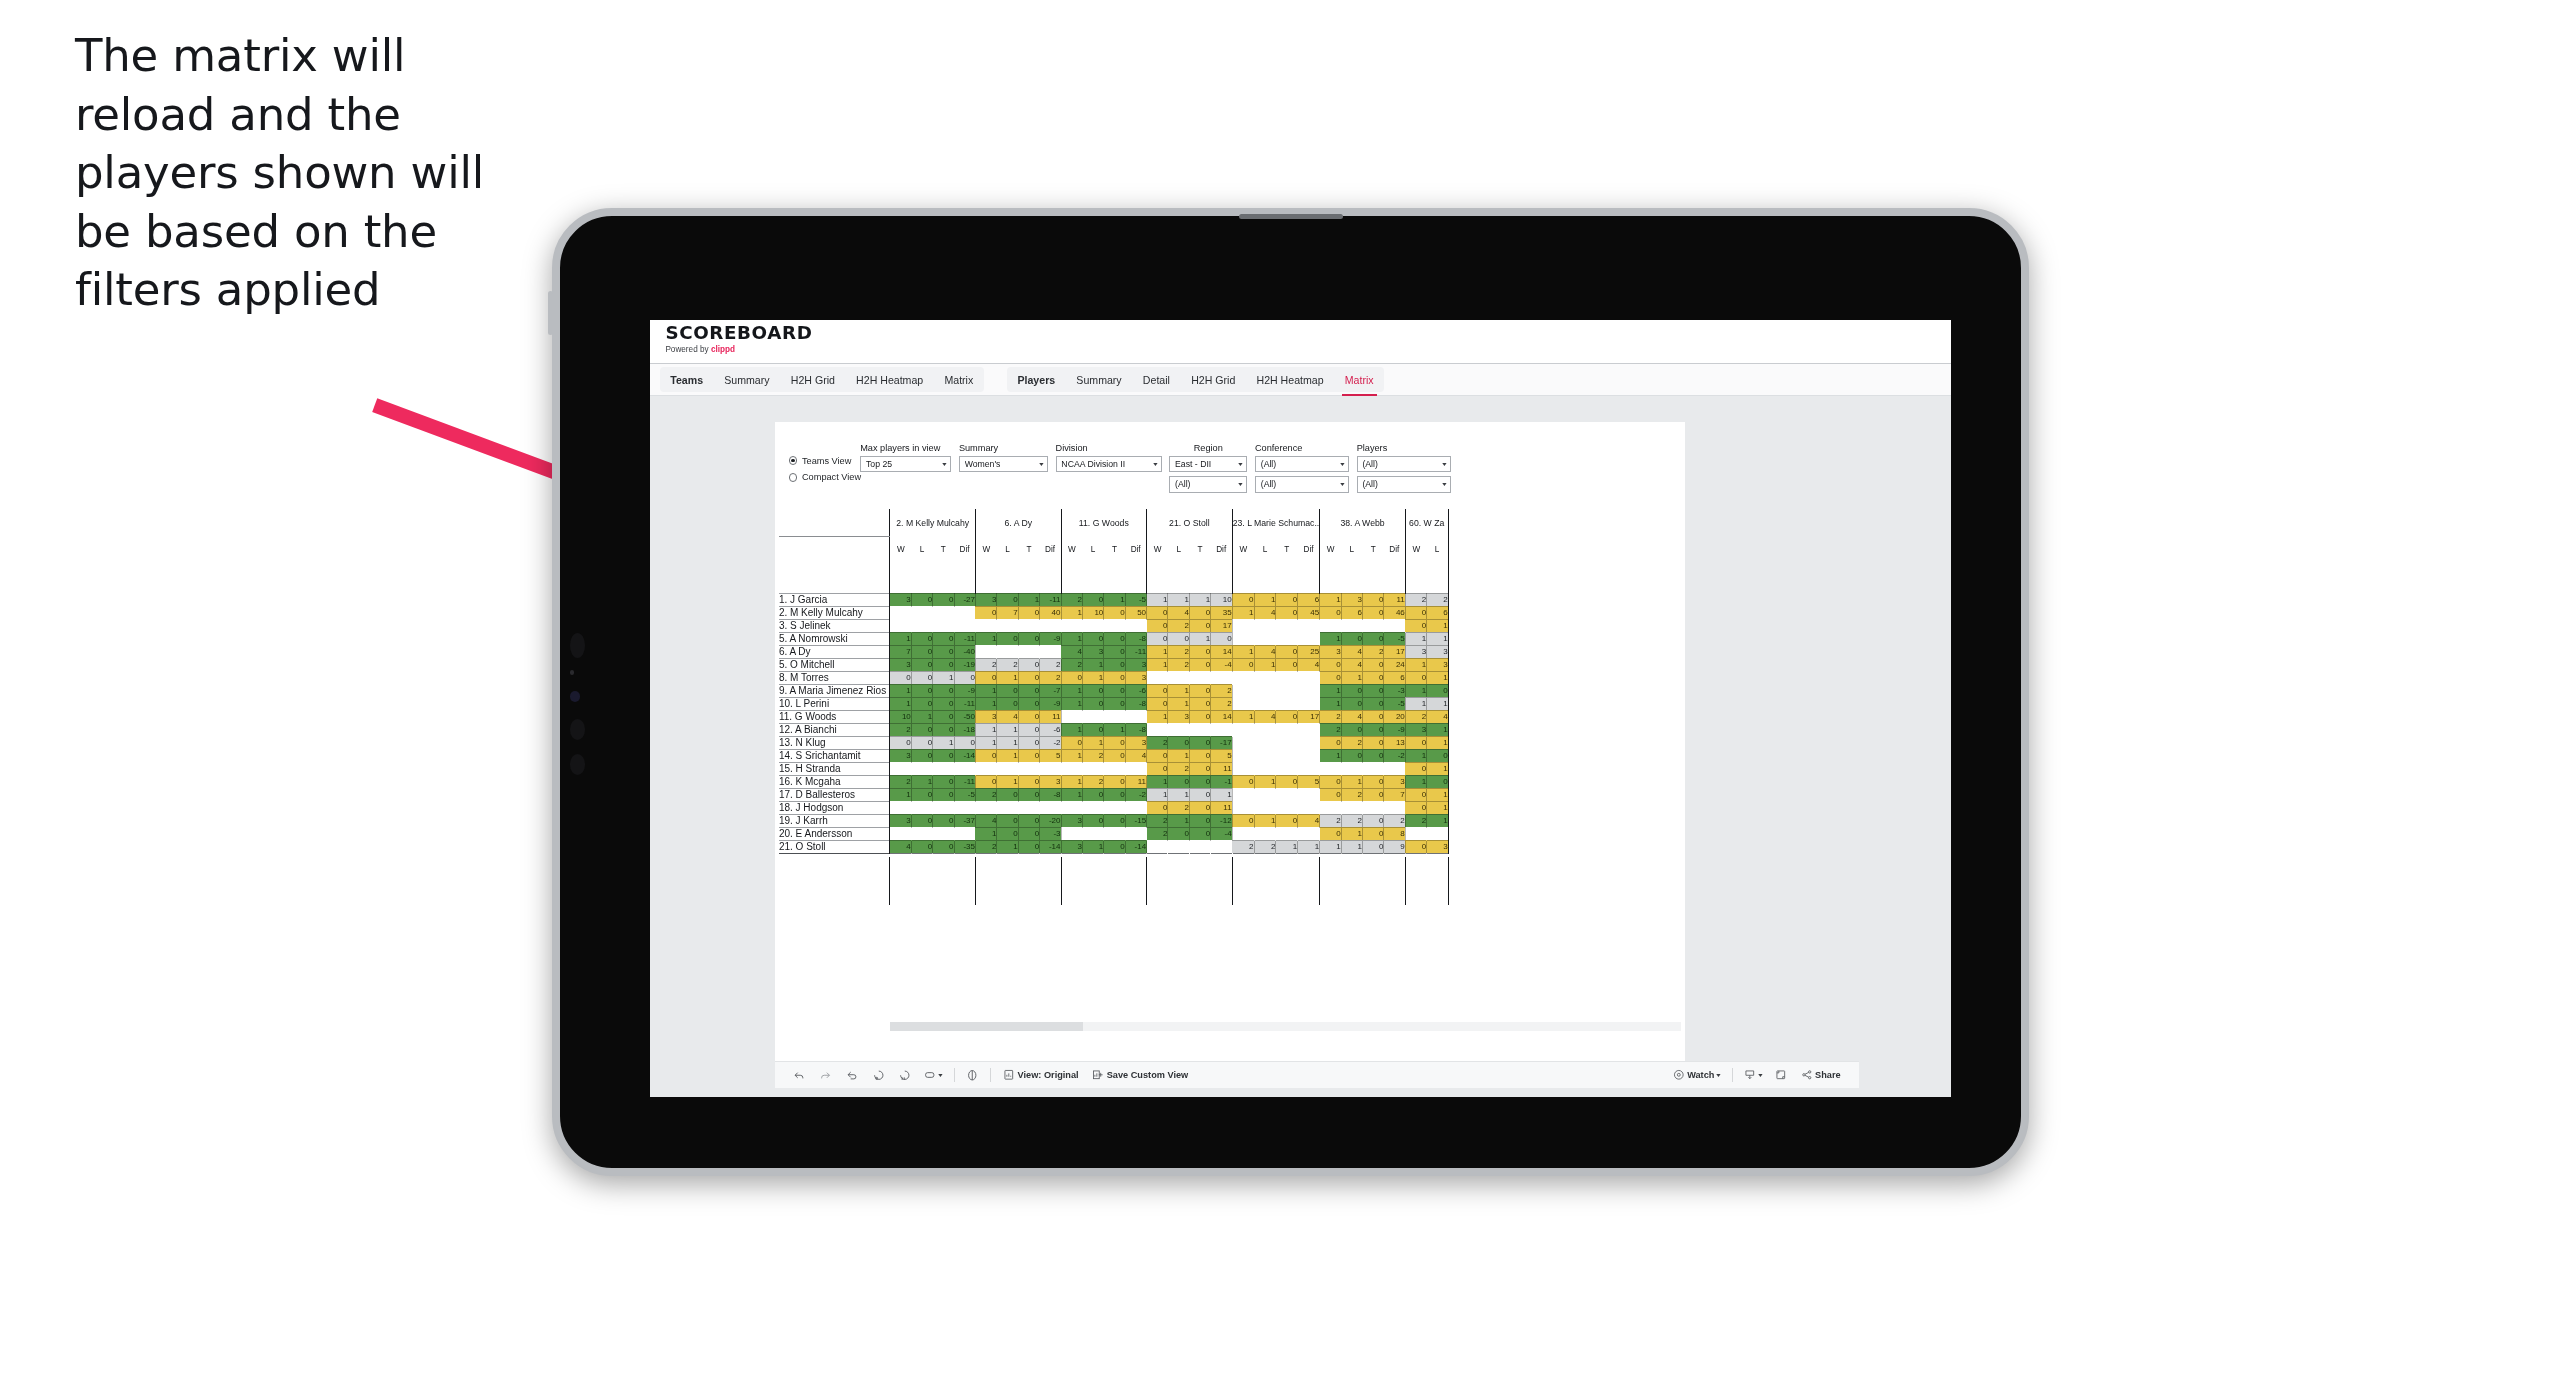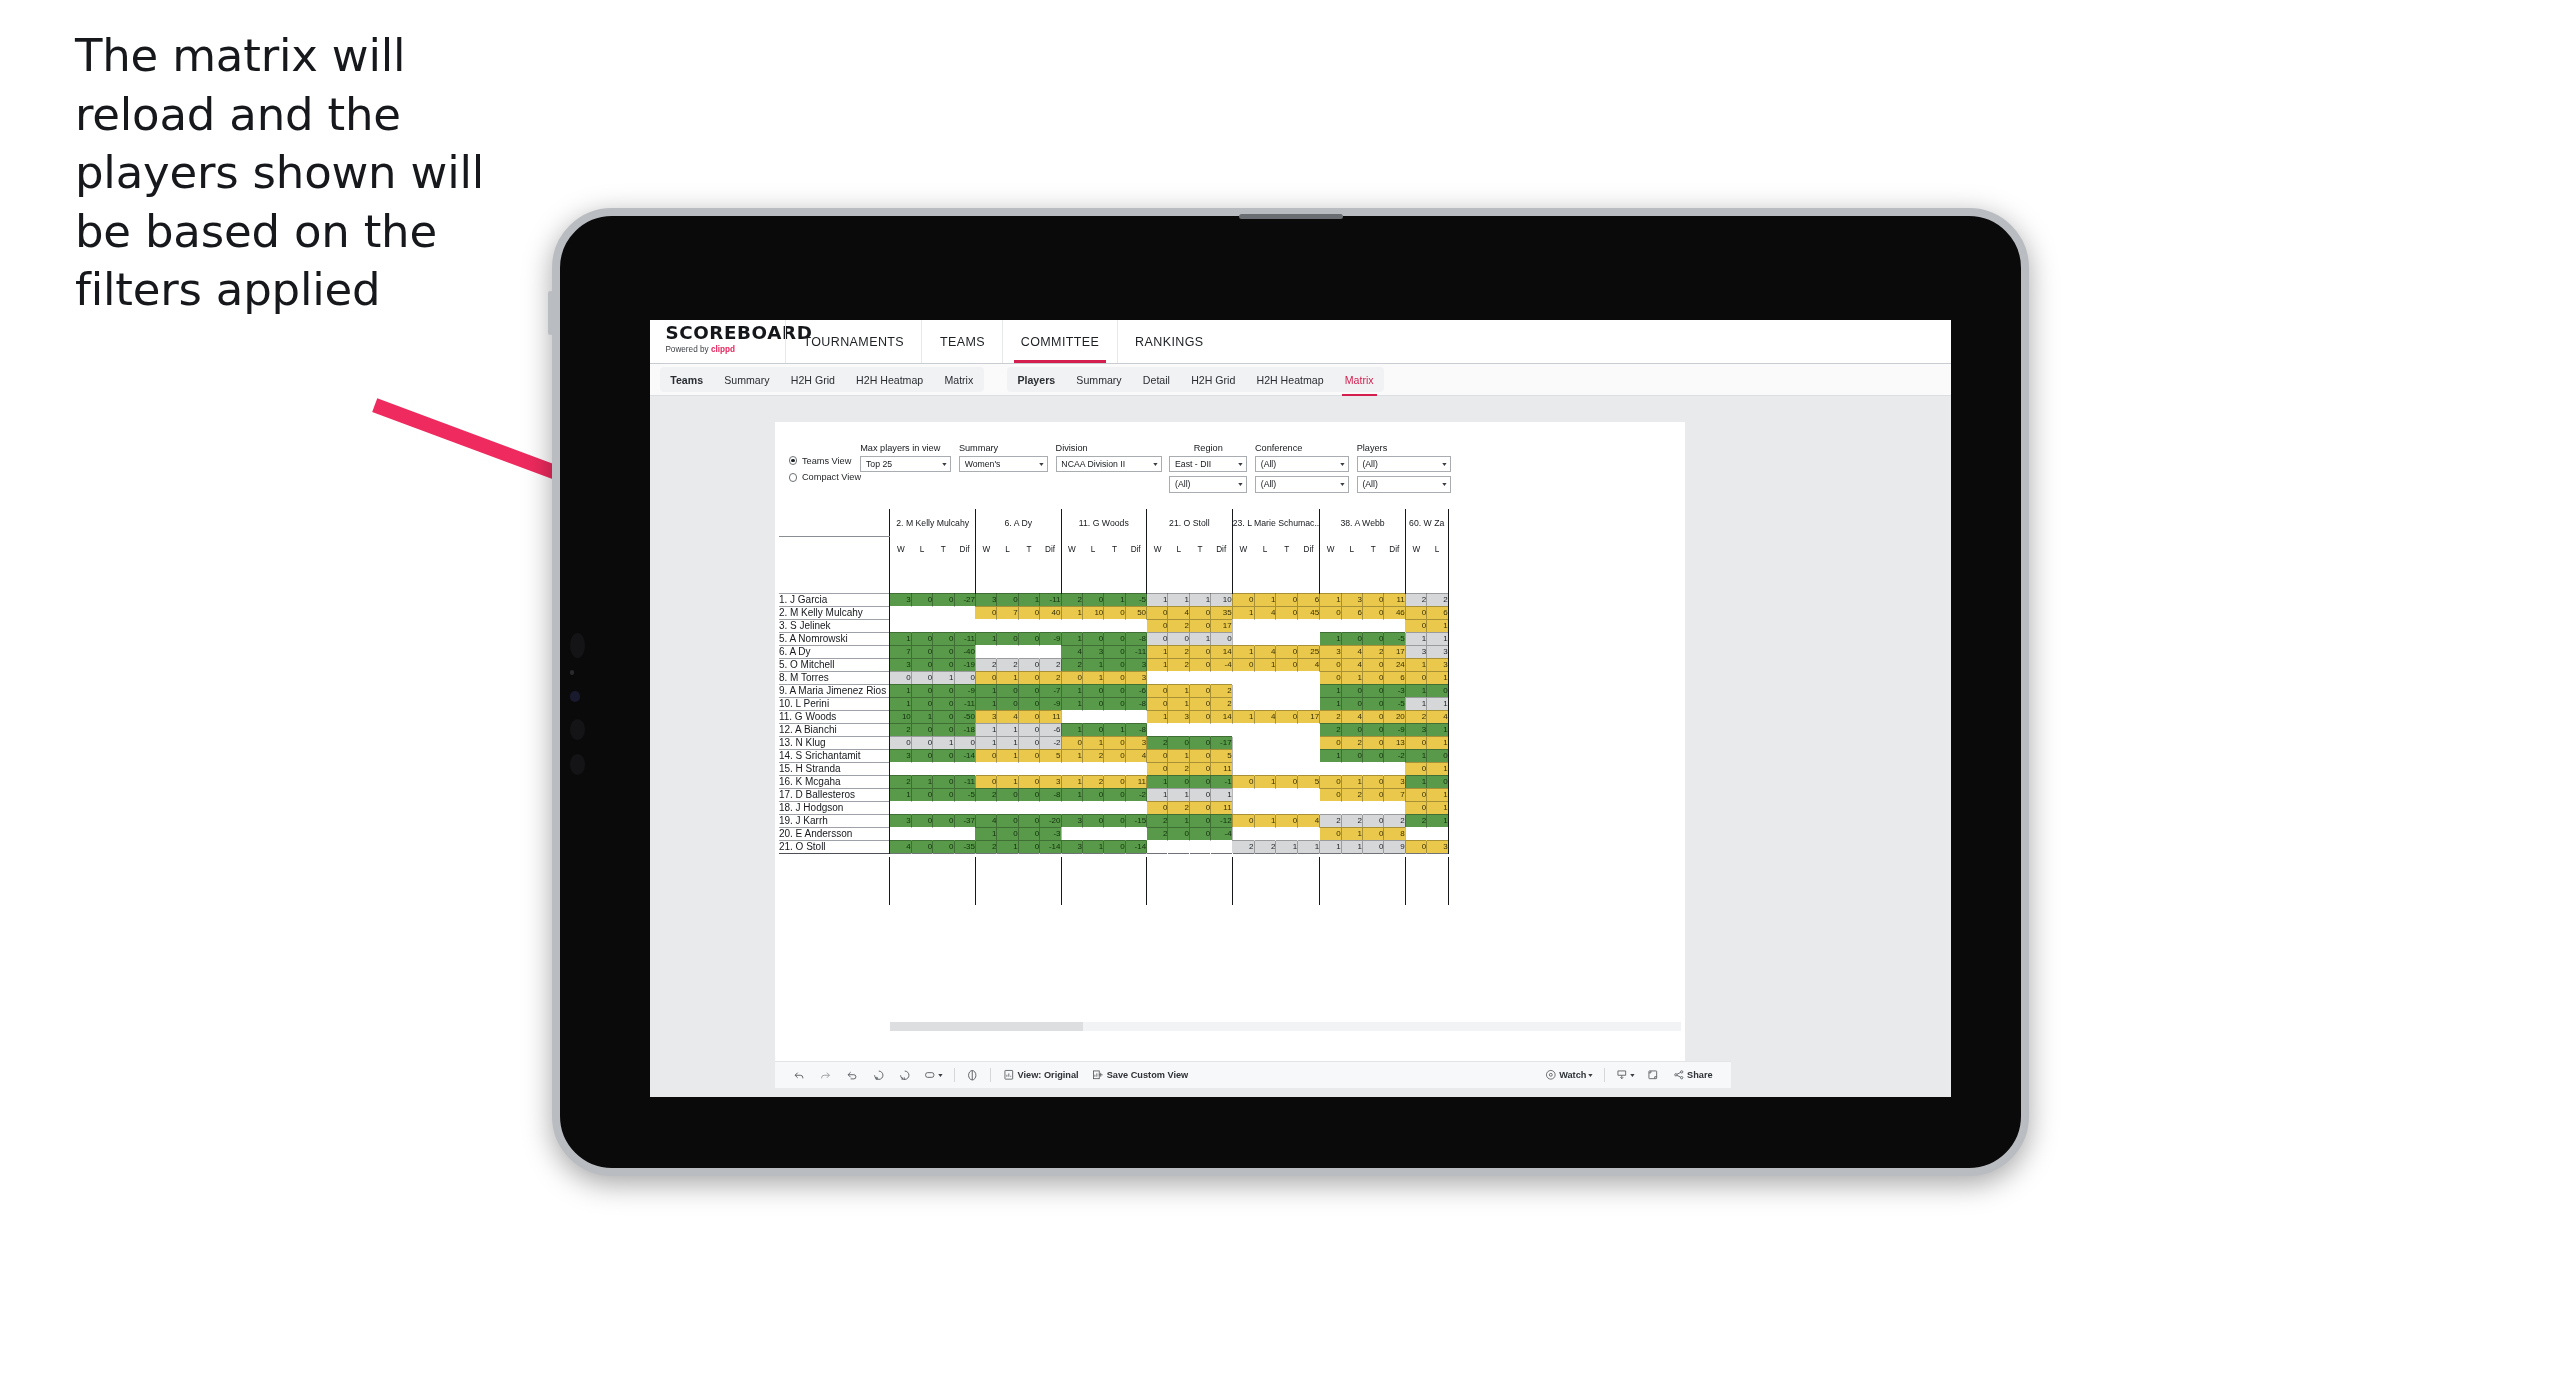--- a/index.html
+++ b/index.html
@@ -179,21 +179,21 @@
   tr.closerow td.nm { border-top:1.9px solid #4c4f53; }
 
   
   #hscroll {
     position:absolute; left:115px; top:600px; width:791px; height:8.7px; background:#f2f3f4;
   }
   #hscroll-thumb { width:193px; height:8.7px; background:#dcdee0; }
 
   
   #toolbar {
-    position:absolute; left:125px; top:665px; width:956px; height:27px;
+    position:absolute; left:125px; top:665px; width:1084px; height:27px;
     background:#f7f8f9; border-top:1px solid #e2e4e6;
     display:flex; align-items:center; padding:0 11.6px; gap:0;
     font-size:9.2px; color:#3d4044;
   }
   .tb { display:flex; align-items:center; gap:2.9px; padding:0 6.8px; cursor:pointer; height:19.3px; color:#4a4d51; }
   .tb svg { display:block; }
   .tbdiv { width:1px; height:13.5px; background:#d5d7d9; margin:0 4.8px; }
   .tbspace { flex:1; }
   .tb .lbl { font-weight:700; color:#2f3236; white-space:nowrap; }
 </style>
@@ -222,26 +222,20 @@
   <div id="screen">
 
     <div id="topbar">
       <div id="brand">
         <div id="brand-title">SCOREBOARD</div>
         <div id="brand-sub">
           <span>Powered by</span>
           <span class="clippd">clippd</span>
         </div>
       </div>
-      <div id="topnav-items" style="display:flex;">
-          <div class="topnav-item">TOURNAMENTS</div>
-          <div class="topnav-item">TEAMS</div>
-          <div class="topnav-item active">COMMITTEE</div>
-          <div class="topnav-item">RANKINGS</div>
-        </div>
     </div>
 
     <div id="subbar">
       <div class="subgroup" id="subnav-teams">
           <div class="sub-item lead">Teams</div>
           <div class="sub-item">Summary</div>
           <div class="sub-item">H2H Grid</div>
           <div class="sub-item">H2H Heatmap</div>
           <div class="sub-item">Matrix</div>
         </div>

